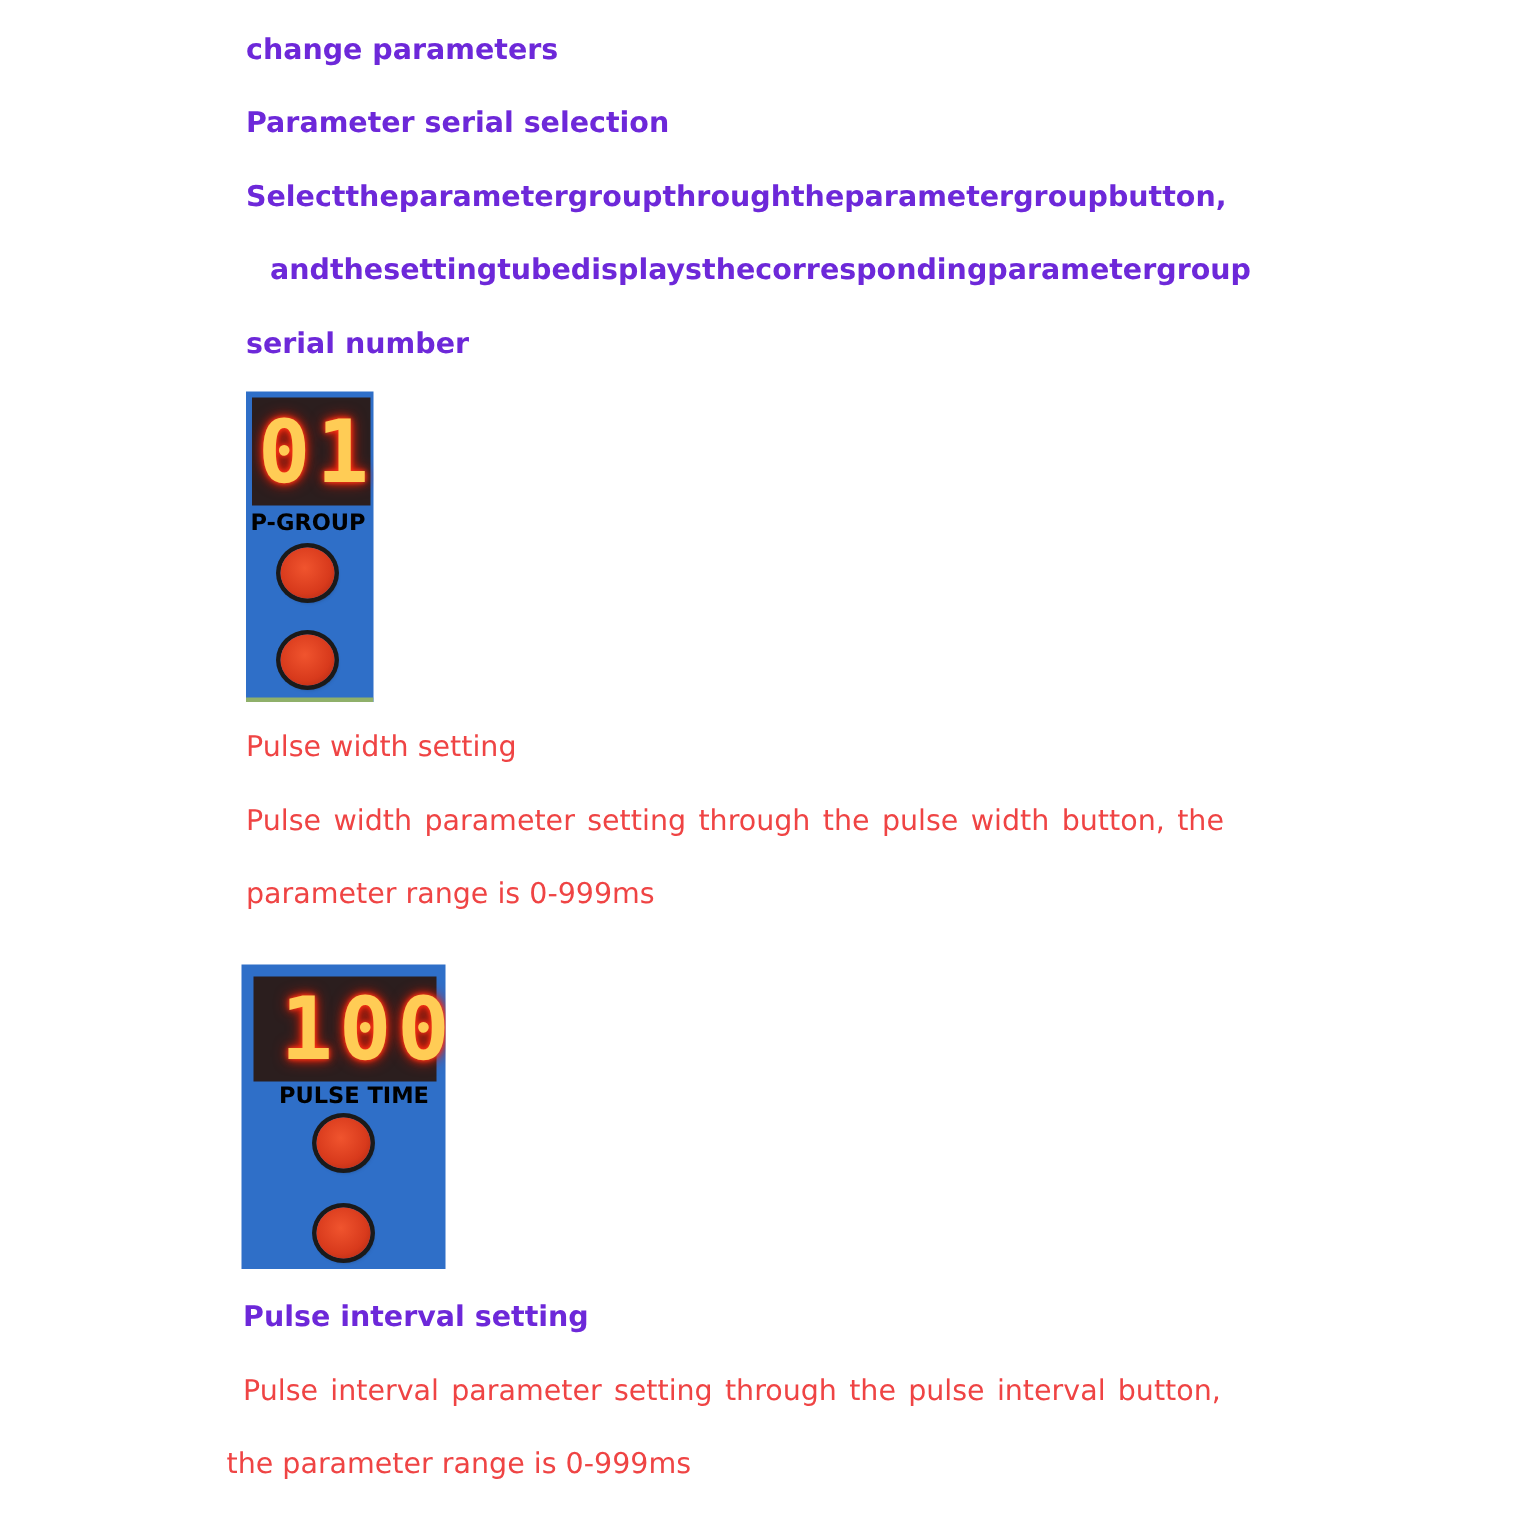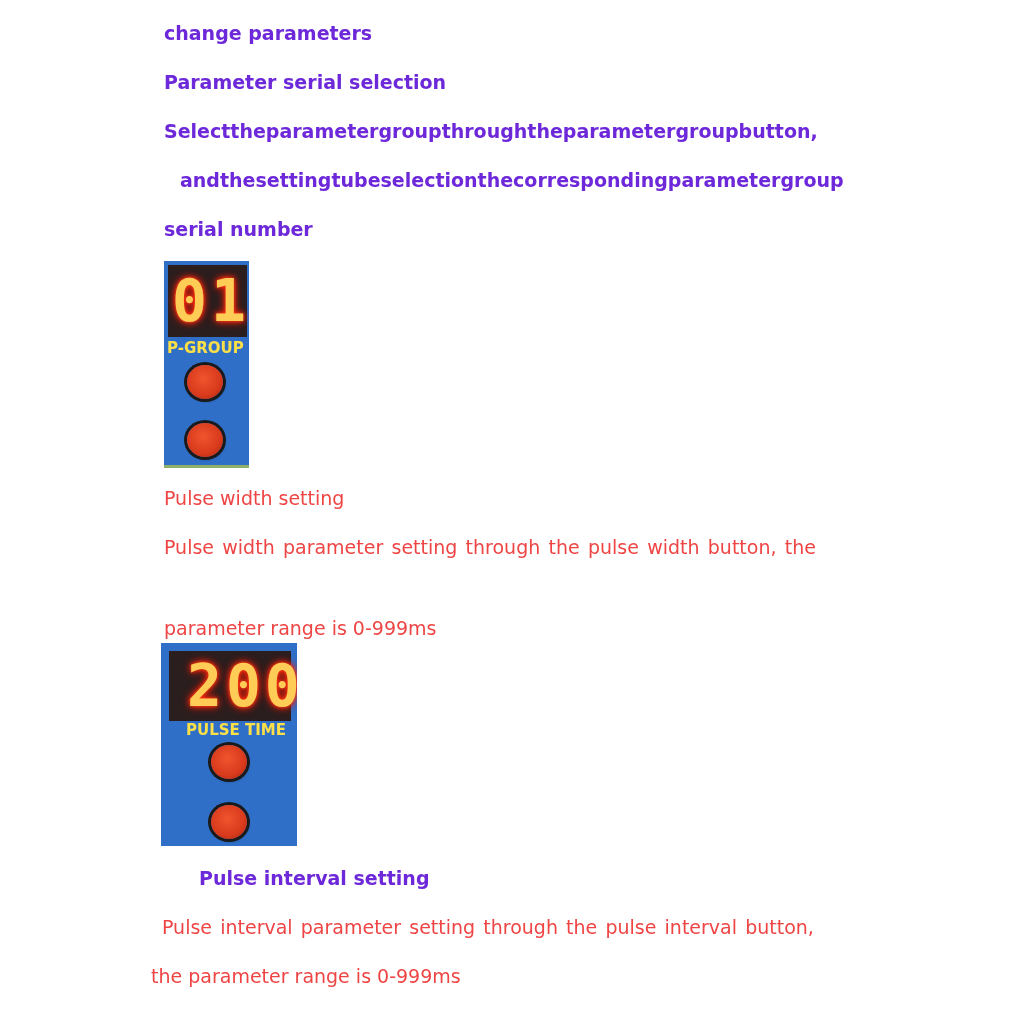--- a/index.html
+++ b/index.html
@@ -8,21 +8,21 @@
     .b { font-weight: bold; color: #6d28d9; font-size: 19px; }
     .n { font-weight: normal; color: #ef4444; font-size: 19px; }
     .just { display: flex; justify-content: space-between; width: 652px; }
     .just span { display: inline-block; }
 
     .panel { position: absolute; background: #2f6fc8; overflow: hidden; }
     .panel .edge { position: absolute; left: 0; bottom: 0; width: 100%; height: 3px; background: #8fb06a; }
     .display { position: absolute; background: #2b1e1e; }
     .digit { position: absolute; font-family: "DejaVu Sans Mono", monospace; font-weight: bold; color: #ffcc55;
              text-shadow: 0 0 3px #ff3a1a, 0 0 6px #ff2a10, 0 0 10px #e01800; letter-spacing: 4px; }
-    .plabel { position: absolute; font-family: "DejaVu Sans", sans-serif; font-weight: bold; color: #fde047; font-size: 15px; letter-spacing: 0; }
+    .plabel { position: absolute; font-family: "DejaVu Sans", sans-serif; font-weight: bold; color: #000000; font-size: 15px; letter-spacing: 0; }
     .btn { position: absolute; border-radius: 50%; background: radial-gradient(circle at 45% 40%, #f0542e 0%, #d83a1c 60%, #a52510 100%);
            box-shadow: 0 0 0 3px #1a1a1a, 1px 2px 3px rgba(0,0,0,0.5); }
   </style>
 </head>
 <body>
 
 <div class="t b" style="left:164px; top:22px;">change parameters</div>
 
 <div class="t b" style="left:164px; top:71px;">Parameter serial selection</div>
 <div class="t b just" style="left:164px; top:120px;" id="g1">
@@ -34,21 +34,21 @@
     <span>the</span>
     <span>parameter</span>
     <span>group</span>
     <span>button,</span>
   </div>
 <div class="t b just" style="left:180px; top:169px;" id="g2">
     <span>and</span>
     <span>the</span>
     <span>setting</span>
     <span>tube</span>
-    <span>selection</span>
+    <span>displays</span>
     <span>the</span>
     <span>corresponding</span>
     <span>parameter</span>
     <span>group</span>
   </div>
 <div class="t b" style="left:164px; top:218px;">serial number</div>
 
 <div class="panel" style="left:164px; top:261px; width:85px; height:207px;">
   <div class="display" style="left:4px; top:4px; width:79px; height:72px;">
     <div class="digit" style="left:4px; top:2px; font-size:58px; line-height:68px;">01</div>
@@ -65,32 +65,32 @@
     <span>width</span>
     <span>parameter</span>
     <span>setting</span>
     <span>through</span>
     <span>the</span>
     <span>pulse</span>
     <span>width</span>
     <span>button,</span>
     <span>the</span>
   </div>
-<div class="t n" style="left:164px; top:585px;margin-top:32px;">parameter range is 0-999ms</div>
+<div class="t n" style="left:164px; top:585px;">parameter range is 0-999ms</div>
 
 <div class="panel" style="left:161px; top:643px; width:136px; height:203px;">
   <div class="display" style="left:8px; top:8px; width:122px; height:70px;">
-    <div class="digit" style="left:18px; top:0px; font-size:58px; line-height:70px;">200</div>
+    <div class="digit" style="left:18px; top:0px; font-size:58px; line-height:70px;">100</div>
   </div>
   <div class="plabel" style="left:25px; top:78px;">PULSE TIME</div>
   <div class="btn" style="left:50px; top:102px; width:36px; height:34px;"></div>
   <div class="btn" style="left:50px; top:162px; width:36px; height:34px;"></div>
 </div>
 
-<div class="t b" style="left:162px; top:867px;margin-left:37px;">Pulse interval setting</div>
+<div class="t b" style="left:162px; top:867px;">Pulse interval setting</div>
 <div class="t n just" style="left:162px; top:916px;" id="i1">
     <span>Pulse</span>
     <span>interval</span>
     <span>parameter</span>
     <span>setting</span>
     <span>through</span>
     <span>the</span>
     <span>pulse</span>
     <span>interval</span>
     <span>button,</span>

